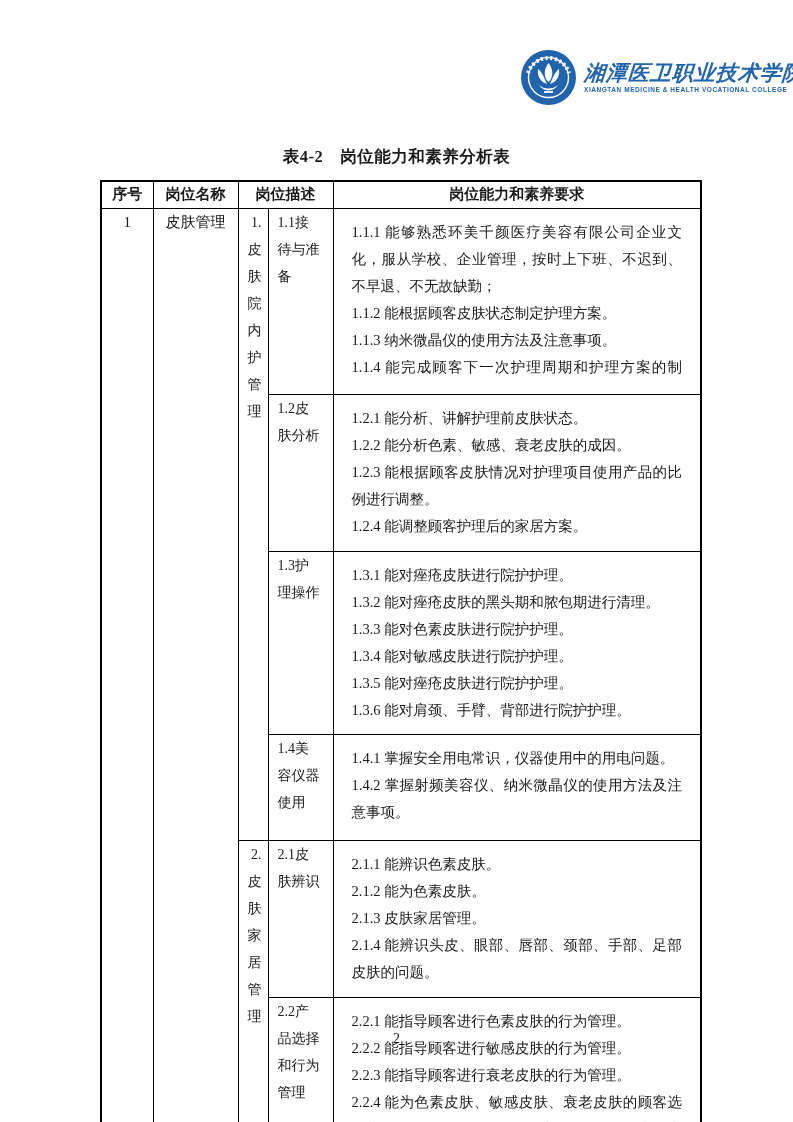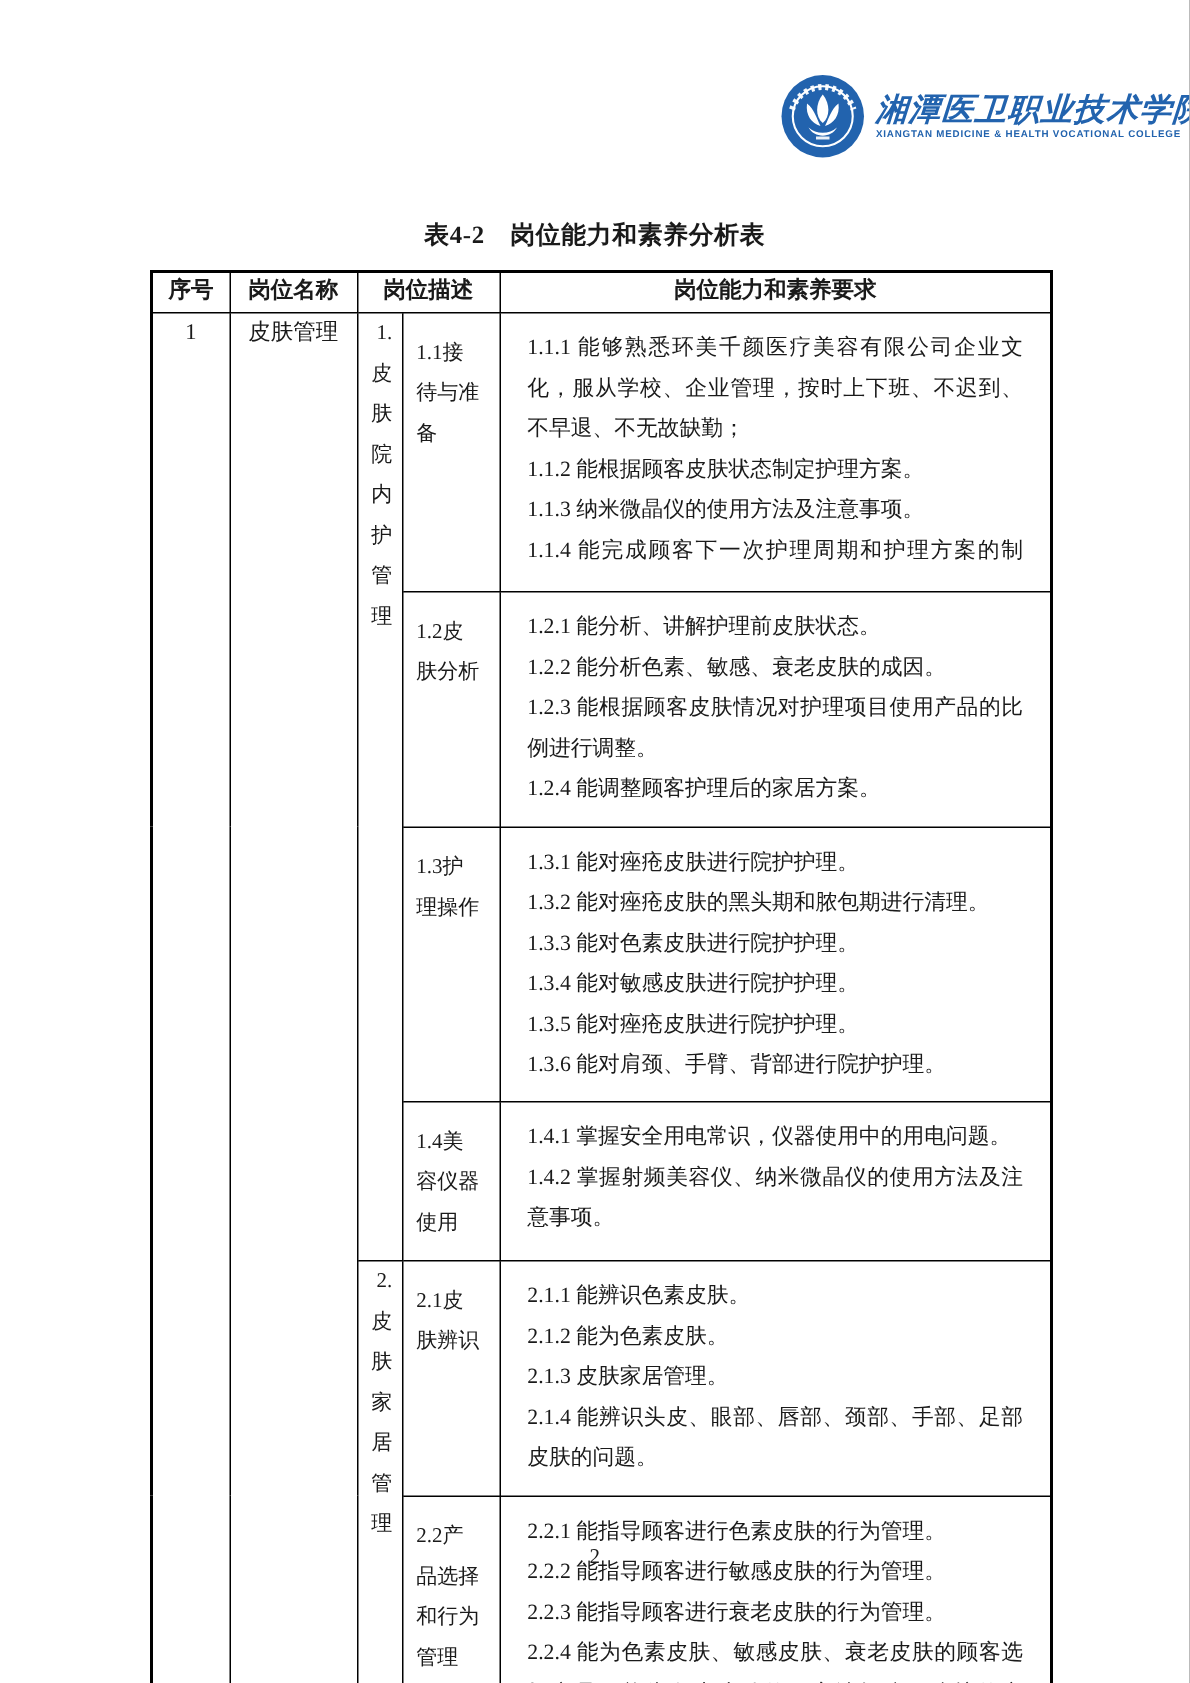--- a/index.html
+++ b/index.html
@@ -91,21 +91,21 @@
     text-align: center;
     font-weight: bold;
     font-size: 15px;
   }
   td.group-cell {
     text-align: right;
     padding: 0 6px;
     word-break: break-all;
   }
   td.sub-cell {
-    padding: 13px 10px 0 9px;
+    padding: 0 10px 0 9px;
     word-break: break-all;
     margin-top: 40px;
   }
   td.req-cell { padding: 10px; }
   .clip { overflow: hidden; padding: 0 8px; }
   .clip p {
     text-align: justify;
     word-break: break-all;
     font-size: 14.5px;
   }

